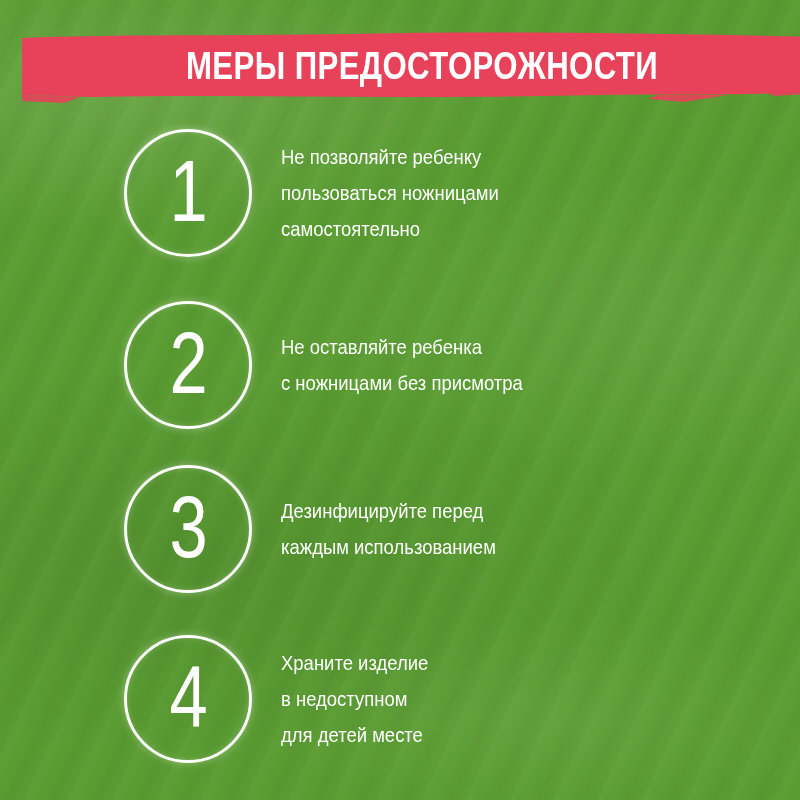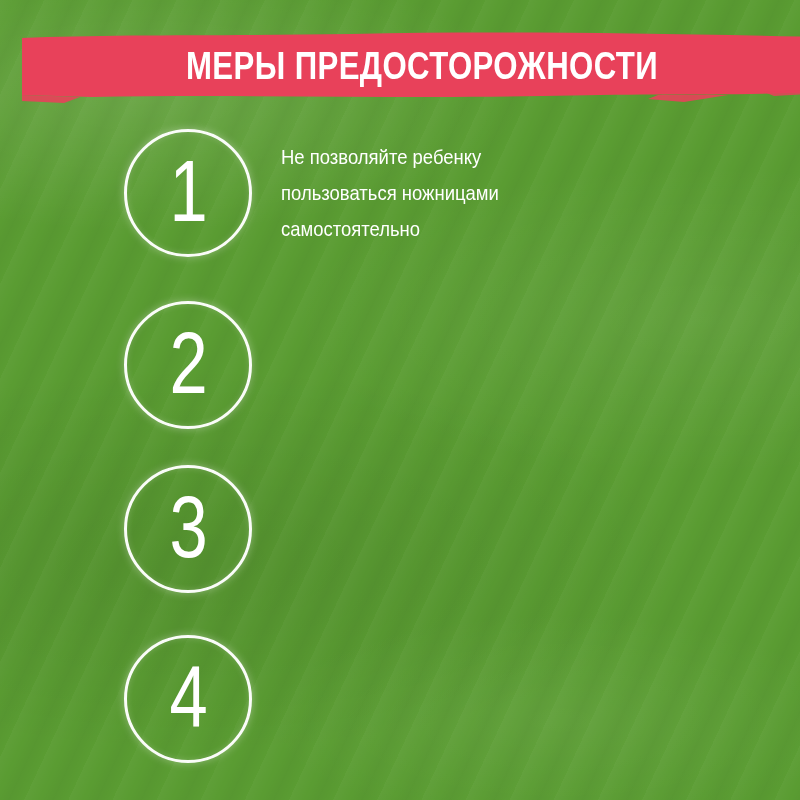--- a/index.html
+++ b/index.html
@@ -147,27 +147,40 @@
       <div class="line">Не позволяйте ребенку</div>
       <div class="line">пользоваться ножницами</div>
       <div class="line">самостоятельно</div>
     </div>
   </div>
 
   <div class="item-row row-2">
     <div class="num-circle">
       <div class="num">2</div>
     </div>
+    <div class="item-text">
+      <div class="line">Не оставляйте ребенка</div>
+      <div class="line">с ножницами без присмотра</div>
+    </div>
   </div>
 
   <div class="item-row row-3">
     <div class="num-circle">
       <div class="num">3</div>
+    </div>
+    <div class="item-text">
+      <div class="line">Дезинфицируйте перед</div>
+      <div class="line">каждым использованием</div>
     </div>
   </div>
 
   <div class="item-row row-4">
     <div class="num-circle">
       <div class="num">4</div>
     </div>
+    <div class="item-text">
+      <div class="line">Храните изделие</div>
+      <div class="line">в недоступном</div>
+      <div class="line">для детей месте</div>
+    </div>
   </div>
 
 </div>
 
 </body></html>

